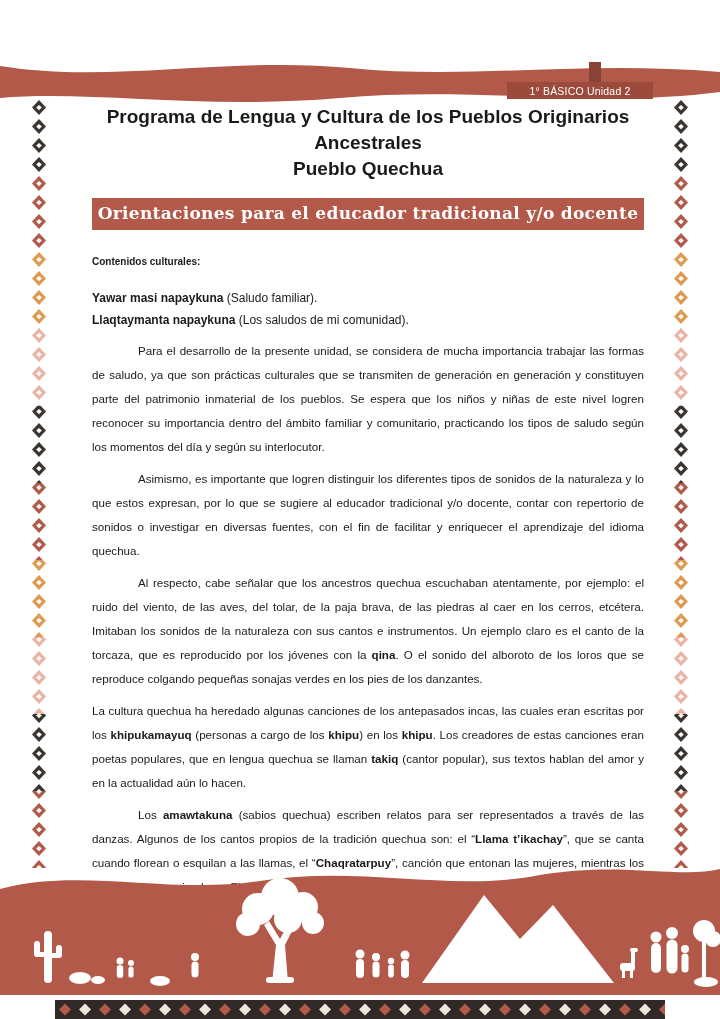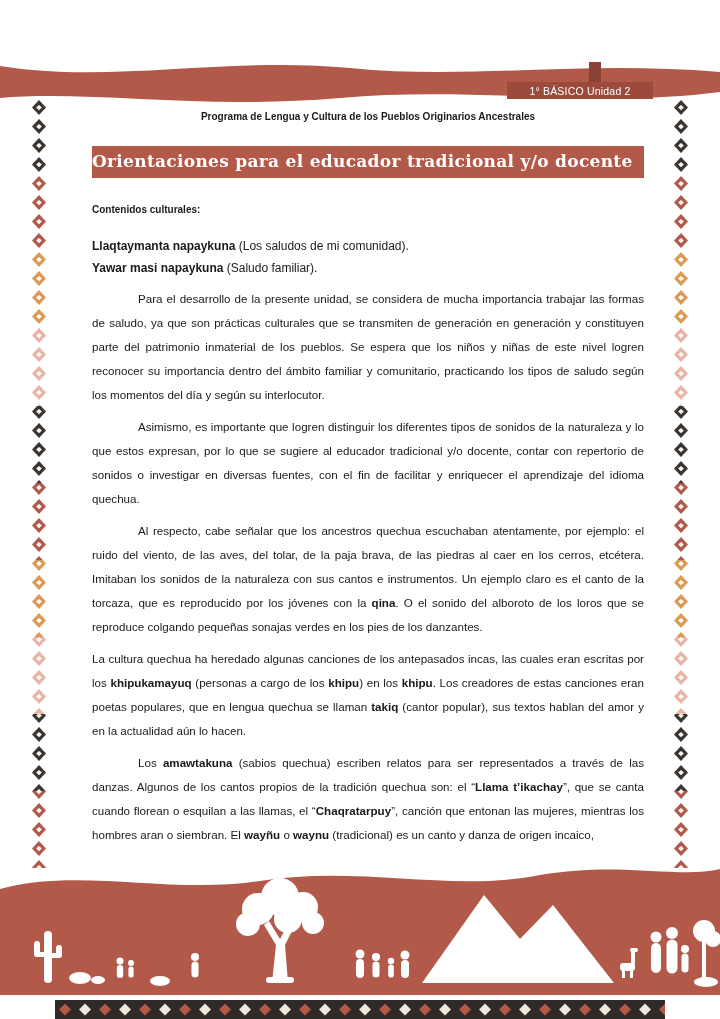--- a/index.html
+++ b/index.html
@@ -11,23 +11,23 @@
   .badge-tab { position:absolute; top:62px; left:589px; width:12px; height:26px; background:#8a4236; }
   .badge {
     position:absolute; top:82px; left:507px; width:146px; height:17px;
     background:#9c4a3c; color:#ffffff; font-size:10.5px; letter-spacing:.2px;
     display:flex; align-items:center; justify-content:center;text-align:center;
   }
   .strip { position:absolute; top:98px; }
   .strip-left  { left:30px; }
   .strip-right { left:672px; }
   .content { position:absolute; left:92px; top:104px; width:552px; }
-  .title-line { text-align:center; font-weight:700; font-size:10px; line-height:26px; }
+  .title-line { text-align:center; font-weight:700; font-size:19px; line-height:26px; }
   .banner {
-    margin-top:16px; background:#b2594a; color:#ffffff; text-align:left;
+    margin-top:16px; background:#b2594a; color:#ffffff; text-align:center;
     font-family:"DejaVu Serif", serif; font-weight:700; font-size:17px;
     padding:5px 0 7px; letter-spacing:.3px;
   }
   .section-heading { margin-top:26px; font-weight:700; font-size:10px; }
   .cultural { margin-top:20px; font-size:12px; line-height:22px; }
   .paragraphs { margin-top:6px; }
   p.body { margin:8px 0 0; font-size:11.6px; line-height:24px; text-align:justify; }
   p.body.indent { text-indent:46px; }
   b { font-weight:700; }
   .footer { position:absolute; top:845px; left:0; }
@@ -91,28 +91,29 @@
     <rect y="308" width="18" height="77" fill="url(#pat-dark)"></rect>
     <rect y="385" width="18" height="77" fill="url(#pat-terra)"></rect>
     <rect y="462" width="18" height="77" fill="url(#pat-orange)"></rect>
     <rect y="539" width="18" height="77" fill="url(#pat-pink)"></rect>
     <rect y="616" width="18" height="77" fill="url(#pat-dark)"></rect>
     <rect y="693" width="18" height="77" fill="url(#pat-terra)"></rect>
   </svg>
 
   <div class="content">
     <div class="title-line">Programa de Lengua y Cultura de los Pueblos Originarios Ancestrales</div>
+    <div class="title-line">Pueblo Quechua</div>
 
     <div class="banner">Orientaciones para el educador tradicional y/o docente</div>
 
     <div class="section-heading">Contenidos culturales:</div>
 
     <div class="cultural">
+      <div><b>Yawar masi napaykuna</b><span> (Saludo familiar).</span></div>
       <div><b>Llaqtaymanta napaykuna</b><span> (Los saludos de mi comunidad).</span></div>
-      <div><b>Yawar masi napaykuna</b><span> (Saludo familiar).</span></div>
     </div>
 
     <div class="paragraphs">
       <p class="body indent"><span>Para el desarrollo de la presente unidad, se considera de mucha importancia trabajar las formas de saludo, ya que son prácticas culturales que se transmiten de generación en generación y constituyen parte del patrimonio inmaterial de los pueblos. Se espera que los niños y niñas de este nivel logren reconocer su importancia dentro del ámbito familiar y comunitario, practicando los tipos de saludo según los momentos del día y según su interlocutor.</span></p>
       <p class="body indent"><span>Asimismo, es importante que logren distinguir los diferentes tipos de sonidos de la naturaleza y lo que estos expresan, por lo que se sugiere al educador tradicional y/o docente, contar con repertorio de sonidos o investigar en diversas fuentes, con el fin de facilitar y enriquecer el aprendizaje del idioma quechua.</span></p>
       <p class="body indent"><span>Al respecto, cabe señalar que los ancestros quechua escuchaban atentamente, por ejemplo: el ruido del viento, de las aves, del tolar, de la paja brava, de las piedras al caer en los cerros, etcétera. Imitaban los sonidos de la naturaleza con sus cantos e instrumentos. Un ejemplo claro es el canto de la torcaza, que es reproducido por los jóvenes con la </span><b>qina</b><span>. O el sonido del alboroto de los loros que se reproduce colgando pequeñas sonajas verdes en los pies de los danzantes.</span></p>
       <p class="body"><span>La cultura quechua ha heredado algunas canciones de los antepasados incas, las cuales eran escritas por los </span><b>khipukamayuq</b><span> (personas a cargo de los </span><b>khipu</b><span>) en los </span><b>khipu</b><span>. Los creadores de estas canciones eran poetas populares, que en lengua quechua se llaman </span><b>takiq</b><span> (cantor popular), sus textos hablan del amor y en la actualidad aún lo hacen.</span></p>
       <p class="body indent"><span>Los </span><b>amawtakuna</b><span> (sabios quechua) escriben relatos para ser representados a través de las danzas. Algunos de los cantos propios de la tradición quechua son: el “</span><b>Llama t’ikachay</b><span>”, que se canta cuando florean o esquilan a las llamas, el “</span><b>Chaqratarpuy</b><span>”, canción que entonan las mujeres, mientras los hombres aran o siembran. El </span><b>wayñu</b><span> o </span><b>waynu</b><span> (tradicional) es un canto y danza de origen incaico,</span></p>
     </div>
   </div>

